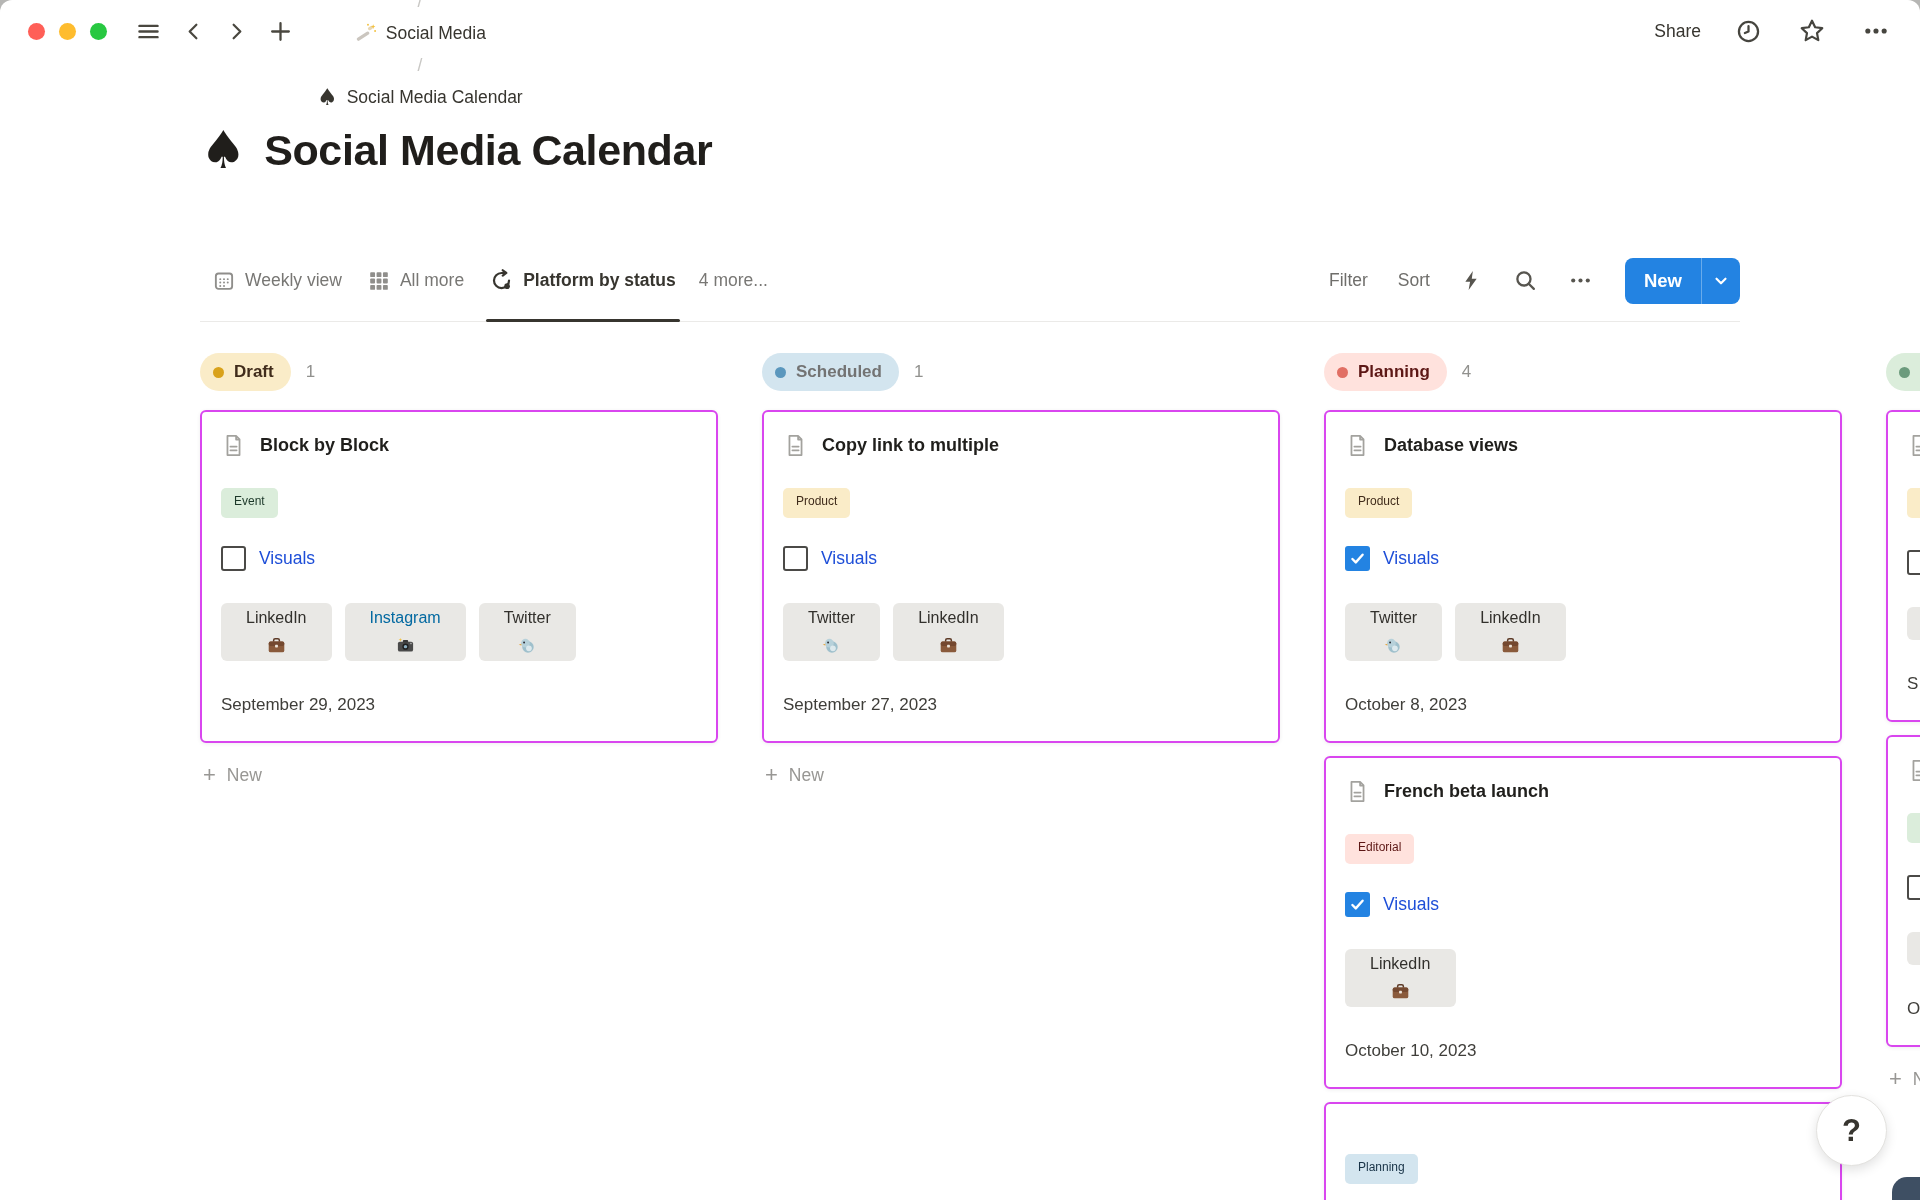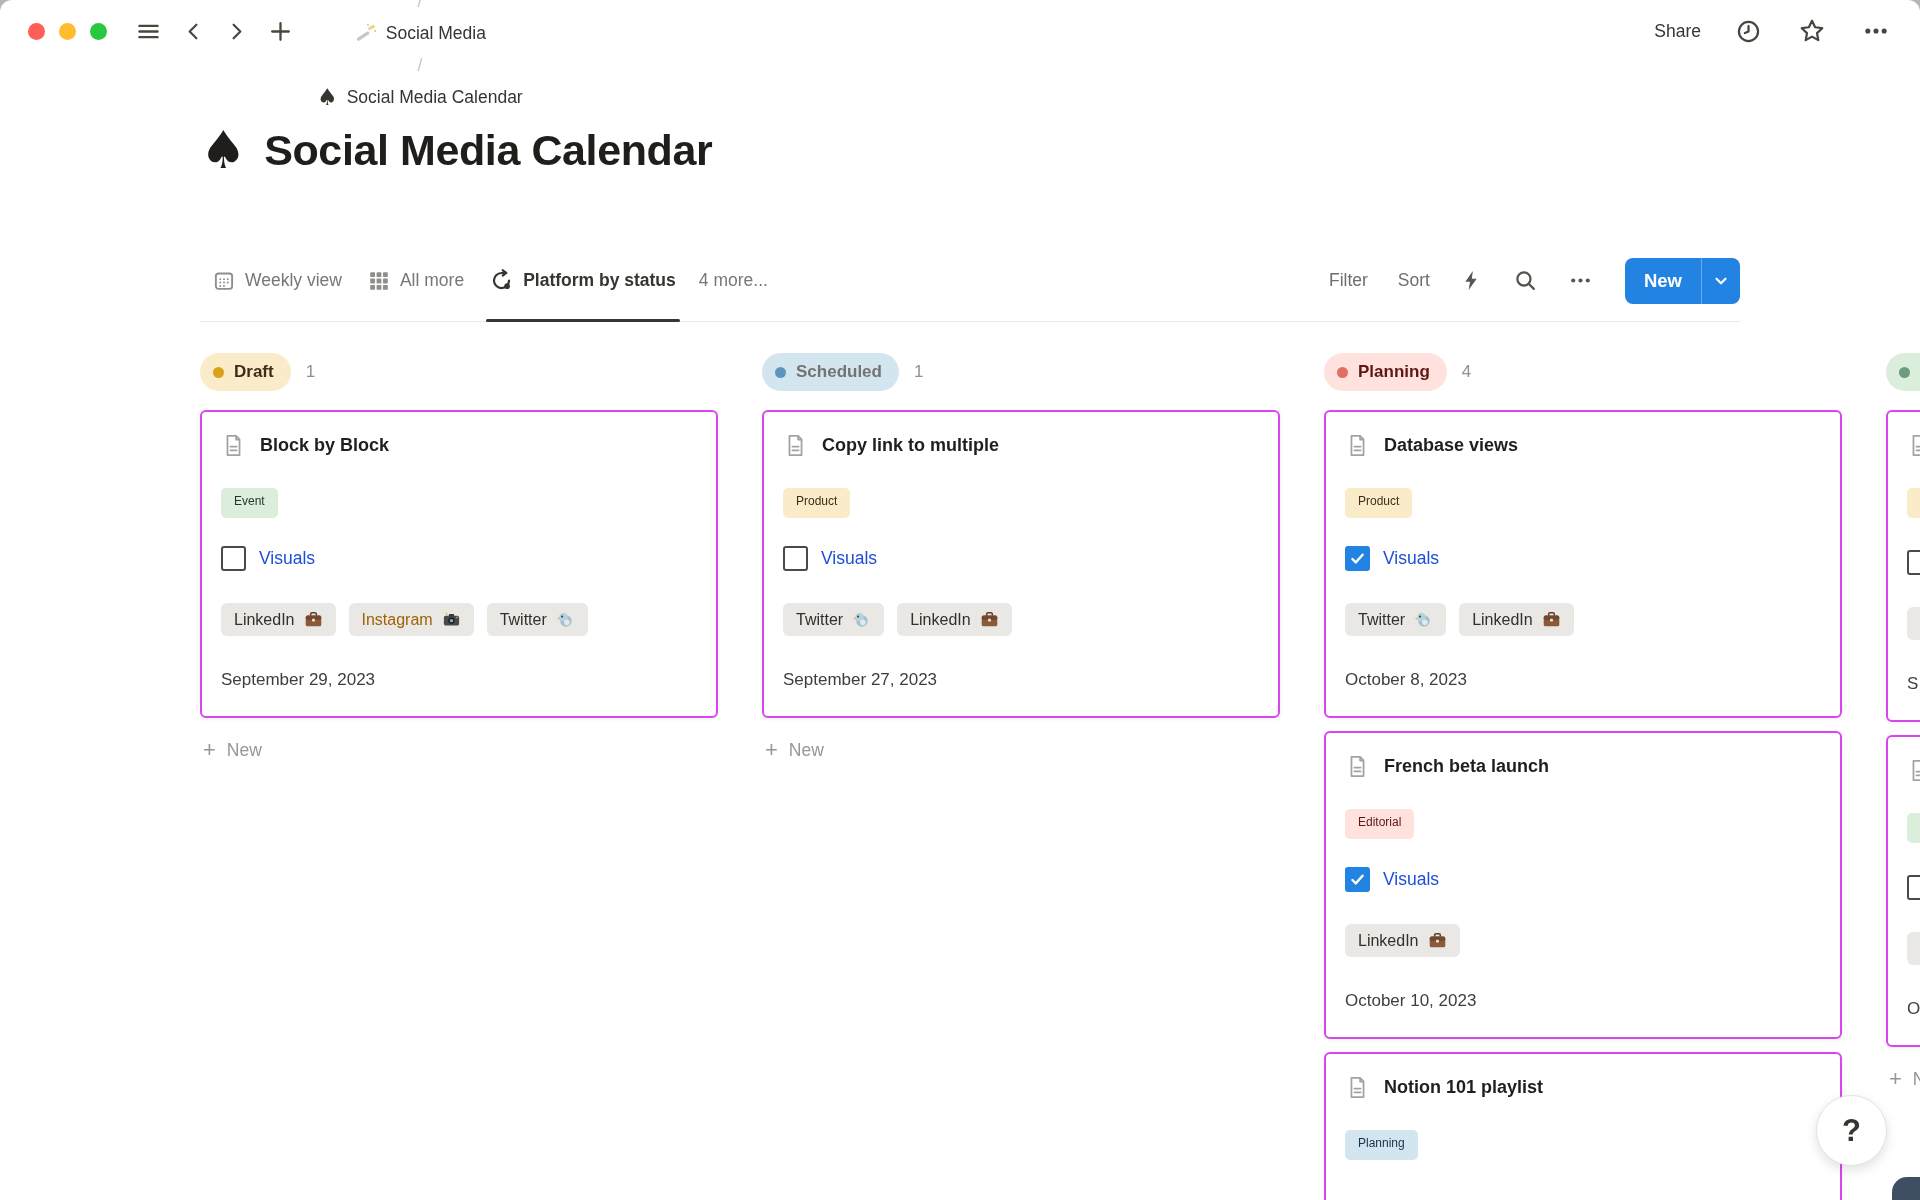--- a/index.html
+++ b/index.html
@@ -52,21 +52,21 @@
   .count { font-size:17px; color:#91918E; }
   .card { background:#fff; border:2px solid #d946ef; border-radius:6px; box-shadow:0 1px 4px rgba(15,15,15,.07);
           padding:20px 19px 26px; margin-bottom:13px; cursor:pointer; }
   .card.clip { min-height:320px; }
   .card-title { display:flex; align-items:center; gap:14px; font-size:18px; font-weight:700; color:#201f1c; min-height:26px; }
   .cat-pill { display:inline-block; margin-top:30px; padding:6px 13px; border-radius:5px; font-size:12px; min-width:46px; min-height:30px; }
   .check-row { display:flex; align-items:center; gap:13px; margin-top:28px; font-size:17.5px; color:#1d4ed8; }
   .cbx { width:25px; height:25px; border:2px solid #4B4A47; border-radius:3px; flex:none; display:grid; place-items:center; cursor:pointer; }
   .cbx.checked { border:none; }
   .plats { display:flex; gap:13px; margin-top:32px; flex-wrap:wrap; }
-  .plat { display:inline-flex; align-items:center; gap:9px; border-radius:6px; padding:6px 13px; font-size:16px; min-height:33px; min-width:36px; }
+  .plat { display:inline-flex; align-items:center; gap:9px; border-radius:6px; padding:6px 25px; font-size:16px; min-height:33px; min-width:36px;flex-direction:column; }
   .date { margin-top:34px; font-size:17px; color:#3f3e3a; min-height:20px; }
   .add-row { display:flex; align-items:center; gap:11px; color:#989794; font-size:17.5px; padding:8px 3px; cursor:pointer; }
   .add-row .plus-glyph { font-size:22px; line-height:1; }
 
   
   .help-fab { position:absolute; left:1816px; top:1095px; width:71px; height:71px; border-radius:50%;
               background:#fff; border:1px solid #E3E2DF; box-shadow:0 4px 12px rgba(0,0,0,.12);
               display:grid; place-items:center; font-size:31px; font-weight:700; color:#37352F; z-index:6; cursor:pointer; }
   .corner-peek { position:absolute; right:0; bottom:0; width:28px; height:23px; background:#3E4F63;
                  border-top-left-radius:15px; z-index:5; }
@@ -294,21 +294,21 @@
               <span>LinkedIn</span>
               <span>
                 <svg width="19" height="19" viewBox="0 0 20 20">
                   <path d="M7 6V4.6A1.6 1.6 0 018.6 3h2.8A1.6 1.6 0 0113 4.6V6" stroke="#5D3A27" stroke-width="1.6" fill="none"></path>
                   <rect x="1.8" y="5.8" width="16.4" height="11.4" rx="2" fill="#8A5A3B"></rect>
                   <rect x="1.8" y="5.8" width="16.4" height="4.6" rx="2" fill="#74482F"></rect>
                   <rect x="8.5" y="9.2" width="3" height="2.8" rx="0.7" fill="#EDE4DA"></rect>
                 </svg>
               </span>
             </span>
-            <span class="plat" style="background: rgb(233, 232, 229); color: #a16207;">
+            <span class="plat" style="background: rgb(233, 232, 229); color: #0369a1;">
               <span>Instagram</span>
               <span>
                 <svg width="19" height="19" viewBox="0 0 20 20">
                   <path d="M4.6 2.2l.5 1.3 1.3.5-1.3.5-.5 1.3-.5-1.3-1.3-.5 1.3-.5z" fill="#F3C13F"></path>
                   <rect x="2" y="6" width="16" height="10.4" rx="2" fill="#4A4A4A"></rect>
                   <rect x="7.2" y="4.2" width="5.6" height="2.6" rx="1" fill="#383838"></rect>
                   <circle cx="10" cy="11.2" r="3.3" fill="#1F1F1F"></circle>
                   <circle cx="10" cy="11.2" r="1.8" fill="#8BAEC0"></circle>
                   <rect x="14.6" y="7.2" width="2.2" height="1.4" rx="0.7" fill="#9A9A9A"></rect>
                 </svg>
@@ -453,30 +453,21 @@
               <span>
                 <svg width="19" height="19" viewBox="0 0 20 20">
                   <path d="M7 6V4.6A1.6 1.6 0 018.6 3h2.8A1.6 1.6 0 0113 4.6V6" stroke="#5D3A27" stroke-width="1.6" fill="none"></path>
                   <rect x="1.8" y="5.8" width="16.4" height="11.4" rx="2" fill="#8A5A3B"></rect>
                   <rect x="1.8" y="5.8" width="16.4" height="4.6" rx="2" fill="#74482F"></rect>
                   <rect x="8.5" y="9.2" width="3" height="2.8" rx="0.7" fill="#EDE4DA"></rect>
                 </svg>
               </span>
             </span>
           </div><div class="date">October 10, 2023</div></div>
-        <div class="card clip"><div class="card-title">
-            <span>
-              <svg width="25" height="25" viewBox="0 0 24 24" fill="none" stroke="#A3A29E" stroke-width="1.7" stroke-linejoin="round">
-                <path d="M6.2 2.8h8.3l3.3 3.3v15.1H6.2z"></path>
-                <path d="M14.5 2.8v3.5H18"></path>
-                <path d="M9 13h6M9 16.6h6" stroke-linecap="round"></path>
-              </svg>
-            </span>
-            <span>Notion 101 playlist</span>
-          </div><span class="cat-pill" style="background: rgb(211, 229, 239); color: rgb(24, 51, 71);">Planning</span></div>
+        <div class="card clip"><span class="cat-pill" style="background: rgb(211, 229, 239); color: rgb(24, 51, 71);">Planning</span></div>
       </div>
       <div class="column">
         <div class="col-head">
           <span class="status-pill" style="background:#DBEDDB;color:#1C3829">
             <span class="dot" style="background:#6C9B7D"></span>
             <span></span>
           </span>
         </div>
         <div class="card"><div class="card-title">
             <span>

